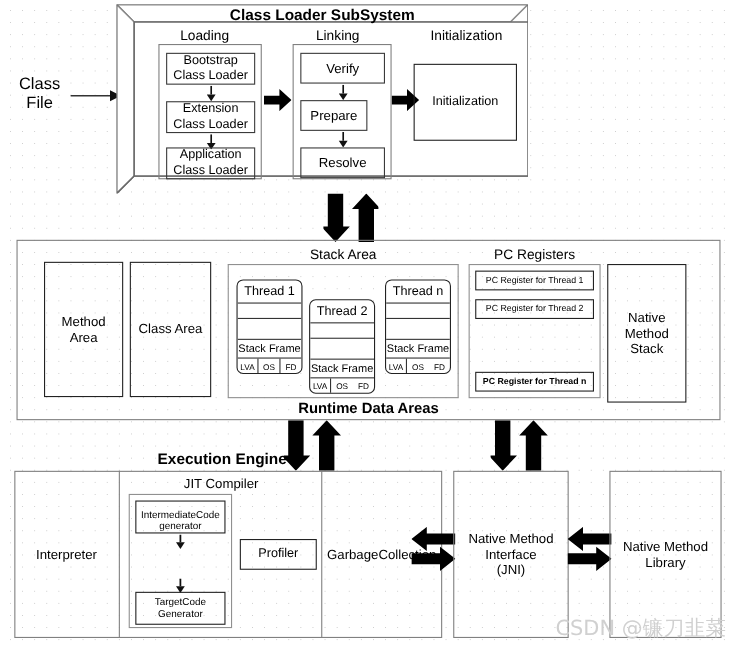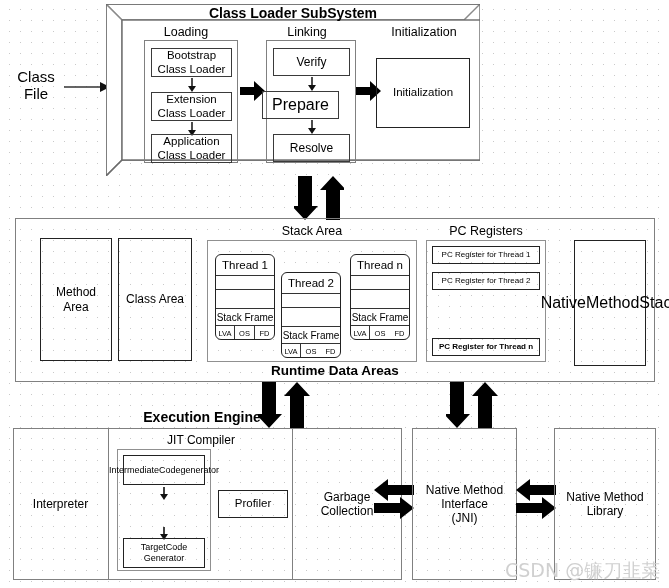--- a/index.html
+++ b/index.html
@@ -132,21 +132,21 @@
   <div class="box b-grey" style="left:266px; top:40px; width:90px; height:123px;"></div>
   <div class="box b-med" style="left:273px; top:48px; width:77px; height:28px; font-size:12px;">
     <span>Verify</span>
   </div>
   <div style="position:absolute; left:307px; top:77px;">
     <svg width="10" height="14" viewBox="0 0 10 14">
         <line x1="5" y1="0" x2="5" y2="8" stroke="#111" stroke-width="1.5"></line>
         <polygon points="1,8 9,8 5,14" fill="#111"></polygon>
       </svg>
   </div>
-  <div class="box b-med" style="left:262px; top:91px; width:77px; height:28px; font-size:16px;">
+  <div class="box b-med" style="left:273px; top:91px; width:61px; height:28px; font-size:12px;">
     <span>Prepare</span>
   </div>
   <div style="position:absolute; left:307px; top:120px;">
     <svg width="10" height="14" viewBox="0 0 10 14">
         <line x1="5" y1="0" x2="5" y2="8" stroke="#111" stroke-width="1.5"></line>
         <polygon points="1,8 9,8 5,14" fill="#111"></polygon>
       </svg>
   </div>
   <div class="box b-med" style="left:273px; top:134px; width:77px; height:28px; font-size:12px;">
     <span>Resolve</span>
@@ -251,21 +251,21 @@
   <div class="box b-dark" style="left:432px; top:246px; width:108px; height:18px; font-size:8px;">
     <span>PC Register for Thread 1</span>
   </div>
   <div class="box b-dark" style="left:432px; top:272px; width:108px; height:18px; font-size:8px;">
     <span>PC Register for Thread 2</span>
   </div>
   <div class="box b-dark" style="left:432px; top:338px; width:108px; height:18px; font-size:8px;font-weight:bold;">
     <span>PC Register for Thread n</span>
   </div>
 
-  <div class="box b-dark" style="left:552px; top:240px; width:72px; height:126px; font-size:16px; flex-direction:row;margin-left:22px;">
+  <div class="box b-dark" style="left:552px; top:240px; width:72px; height:126px; font-size:12px; flex-direction:column;">
     <div>Native</div>
     <div>Method</div>
     <div>Stack</div>
   </div>
 
   <div style="position:absolute; left:258px; top:382px;">
     <svg width="54" height="46" viewBox="0 0 54 46">
       <polygon points="4,0 18,0 18,32 24,32 11,46 -2,32 4,32" fill="#000"></polygon>
       <polygon points="32,46 46,46 46,14 52,14 39,0 26,14 32,14" fill="#000"></polygon>
     </svg>
@@ -279,21 +279,21 @@
 
   <div class="label t-bold" style="left:112px; top:409px; width:180px; font-size:14px;">Execution Engine</div>
   <div class="box b-grey" style="left:13px; top:428px; width:389px; height:152px;"></div>
 
   <div class="box" style="left:13px; top:428px; width:96px; height:152px; font-size:12px; border-right:1.4px solid #808080;">
     <span>Interpreter</span>
   </div>
 
   <div class="label" style="left:109px; top:434px; width:184px; font-size:12px;">JIT Compiler</div>
   <div class="box b-grey2" style="left:117px; top:449px; width:94px; height:122px;"></div>
-  <div class="box b-dark" style="left:123px; top:455px; width:82px; height:30px; font-size:9px; ">
+  <div class="box b-dark" style="left:123px; top:455px; width:82px; height:30px; font-size:9px; flex-direction:column;justify-content:flex-end;">
     <div>IntermediateCode</div>
     <div>generator</div>
   </div>
   <div style="position:absolute; left:159px; top:486px;">
     <svg width="10" height="13" viewBox="0 0 10 13">
         <line x1="5" y1="0" x2="5" y2="7" stroke="#111" stroke-width="1.6"></line>
         <polygon points="1,7 9,7 5,13" fill="#111"></polygon>
       </svg>
   </div>
   <div style="position:absolute; left:159px; top:526px;">
@@ -306,21 +306,21 @@
     <div>TargetCode</div>
     <div>Generator</div>
   </div>
 
   <div class="box b-dark" style="left:218px; top:490px; width:70px; height:28px; font-size:11.5px;">
     <span>Profiler</span>
   </div>
 
   <div style="position:absolute; left:292px; top:428px; width:0; height:152px; border-left:1.4px solid #808080;"></div>
 
-  <div class="box" style="left:292px; top:428px; width:110px; height:152px; font-size:12px; flex-direction:column;">
+  <div class="box" style="left:292px; top:428px; width:110px; height:152px; font-size:12px; flex-direction:row;">
     <div>Garbage</div>
     <div>Collection</div>
   </div>
 
   <div style="position:absolute; left:374px; top:479px;">
     <svg width="40" height="44" viewBox="0 0 40 44">
 
       <polygon points="40,6 14,6 14,0 0,11 14,22 14,16 40,16" fill="#000"></polygon>
 
       <polygon points="0,24 26,24 26,18 40,29 26,40 26,34 0,34" fill="#000"></polygon>

